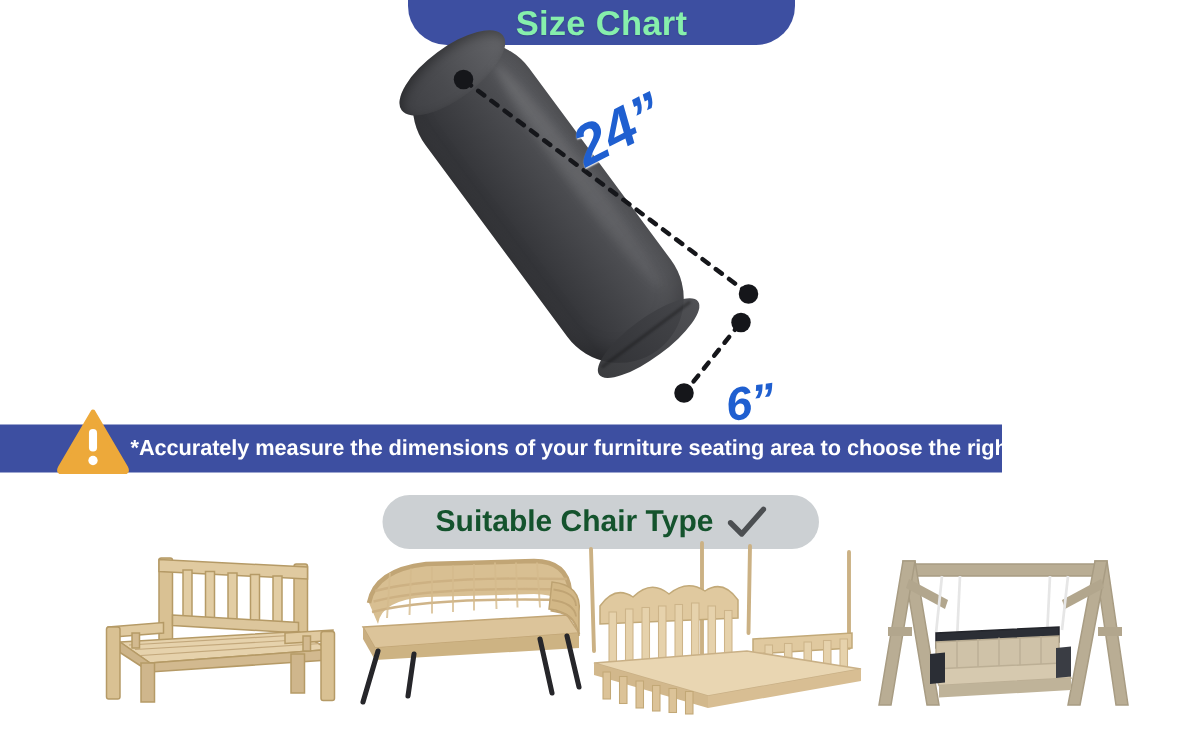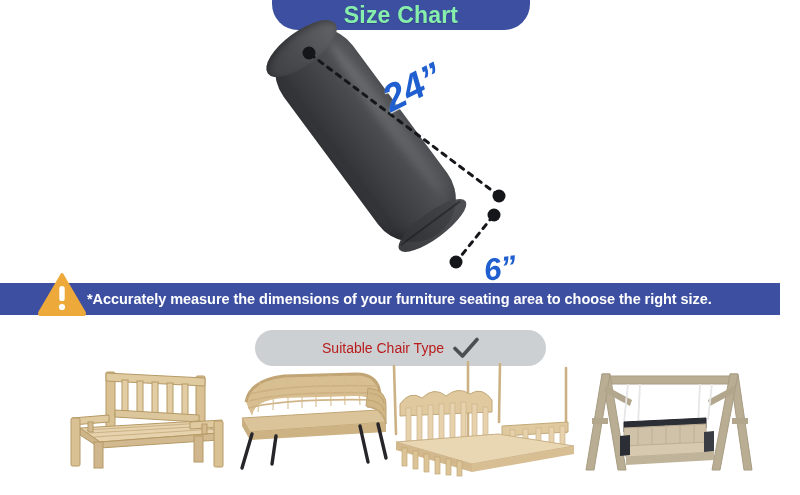--- a/index.html
+++ b/index.html
@@ -154,21 +154,21 @@
     font-size: 31px;
     transform: rotate(-8deg);
     transform-origin: 0 50%;
   }
 
   
   .warn-strip {
     position: absolute;
     left: 0;
     top: 283px;
-    width: 780px;
+    width: 668px;
     height: 32px;
     background: #3d4fa1;
     display: flex;
     align-items: center;
   }
   .warn-text {
     color: #ffffff;
     font-size: 14.5px;
     font-weight: bold;
     margin-left: 87px;
@@ -191,23 +191,23 @@
     width: 291px;
     height: 36px;
     background: #ccd0d3;
     border-radius: 18px;
     display: flex;
     align-items: center;
     justify-content: center;
     gap: 9px;
   }
   .chair-pill-label {
-    color: #b91c1c;
-    font-size: 14px;
-    font-weight: normal;
+    color: #14532d;
+    font-size: 20px;
+    font-weight: bold;
     line-height: 1;
   }
   .chair-pill-check {
     width: 26px;
     height: 22px;
     display: block;
   }
 
   
   .furniture-row {

